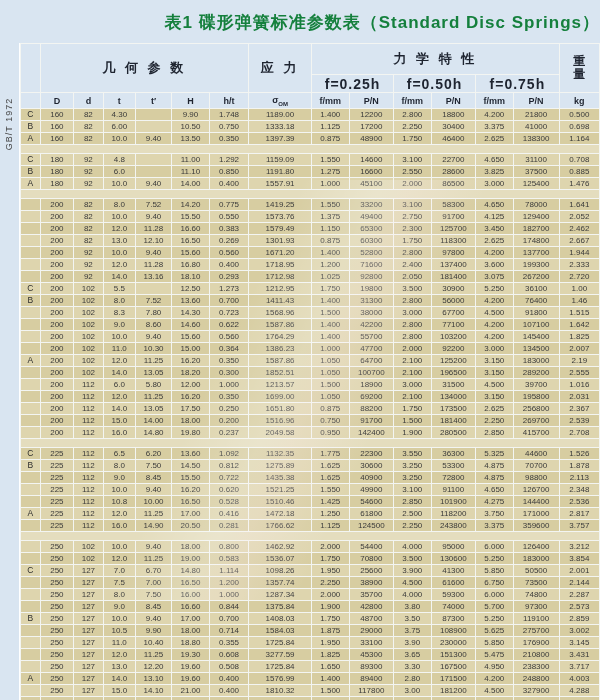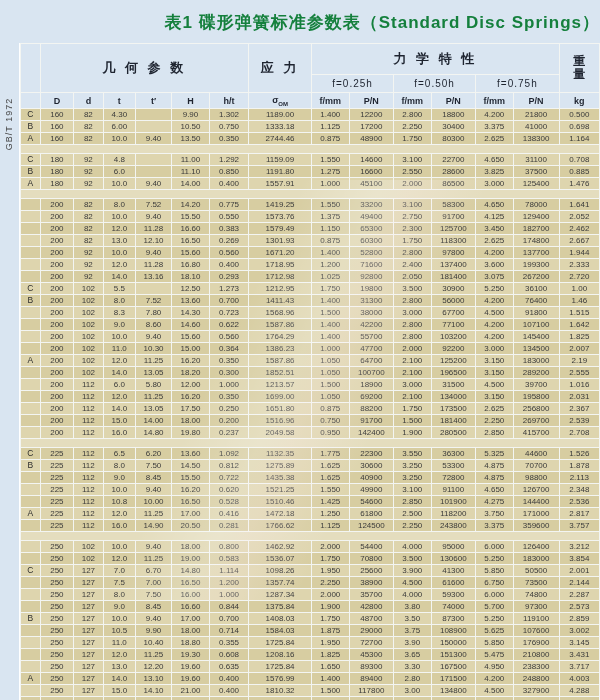--- a/index.html
+++ b/index.html
@@ -39,21 +39,21 @@
     background:#d9e5f1;
   }
   th,td{
     border:1px solid #f3f5f2;
     text-align:center;vertical-align:middle;
     padding:0;overflow:hidden;white-space:nowrap;
   }
   thead th{background:#d9e5f1;font-weight:bold;color:#1e2430;}
   th.group{font-size:13px;letter-spacing:3px;height:30px;}
   th.weight{font-size:12px;letter-spacing:0;white-space:pre-line;line-height:13px;}
-  th.flevel{font-size:10px;font-weight:normal;height:17px;letter-spacing:1px;}
+  th.flevel{font-size:14px;font-weight:bold;height:17px;letter-spacing:1px;}
   th.colhead{font-size:9px;font-weight:bold;height:15px;}
   th.sigma{font-size:9px;}
   th.sigma sub{font-size:6px;}
   tbody td{
     font-size:8px;line-height:11px;height:11px;color:#3a3a3a;
   }
   tr.stripe-a td{background:#d7cda1;}
   tr.stripe-b td{background:#ded5ae;}
   tr.gap td{background:#e4ddbe;height:8px;line-height:8px;}
   td.grade{font-size:8.5px;color:#2e2e2e;}
@@ -130,21 +130,21 @@
       </tr>
     </thead>
     <tbody>
         <tr class="stripe-a">
           <td class="grade">C</td>
           <td class="val">160</td>
           <td class="val">82</td>
           <td class="val">4.30</td>
           <td class="val"></td>
           <td class="val">9.90</td>
-          <td class="val">1.302</td>
+          <td class="val">1.748</td>
           <td class="val">1189.00</td>
           <td class="val">1.400</td>
           <td class="val">12200</td>
           <td class="val">2.800</td>
           <td class="val">18800</td>
           <td class="val">4.200</td>
           <td class="val">21800</td>
           <td class="val">0.500</td>
         </tr>
         <tr class="stripe-b">
@@ -165,25 +165,25 @@
           <td class="val">0.698</td>
         </tr>
         <tr class="stripe-a">
           <td class="grade">A</td>
           <td class="val">160</td>
           <td class="val">82</td>
           <td class="val">10.0</td>
           <td class="val">9.40</td>
           <td class="val">13.50</td>
           <td class="val">0.350</td>
-          <td class="val">2744.46</td>
+          <td class="val">1397.39</td>
           <td class="val">0.875</td>
           <td class="val">48900</td>
           <td class="val">1.750</td>
-          <td class="val">80300</td>
+          <td class="val">46400</td>
           <td class="val">2.625</td>
           <td class="val">138300</td>
           <td class="val">1.164</td>
         </tr>
         <tr class="gap">
           <td colspan="15"></td>
         </tr>
         <tr class="stripe-b">
           <td class="grade">C</td>
           <td class="val">180</td>
@@ -829,65 +829,65 @@
           <td class="val">10.5</td>
           <td class="val">9.90</td>
           <td class="val">18.00</td>
           <td class="val">0.714</td>
           <td class="val">1584.03</td>
           <td class="val">1.875</td>
           <td class="val">29000</td>
           <td class="val">3.75</td>
           <td class="val">108900</td>
           <td class="val">5.625</td>
-          <td class="val">107600</td>
+          <td class="val">275700</td>
           <td class="val">3.002</td>
         </tr>
         <tr class="stripe-b">
           <td class="grade"></td>
           <td class="val">250</td>
           <td class="val">127</td>
           <td class="val">11.0</td>
           <td class="val">10.40</td>
           <td class="val">18.80</td>
           <td class="val">0.355</td>
           <td class="val">1725.84</td>
           <td class="val">1.950</td>
-          <td class="val">72700</td>
+          <td class="val">33100</td>
           <td class="val">3.90</td>
-          <td class="val">150000</td>
+          <td class="val">230000</td>
           <td class="val">5.850</td>
           <td class="val">176900</td>
           <td class="val">3.145</td>
         </tr>
         <tr class="stripe-a">
           <td class="grade"></td>
           <td class="val">250</td>
           <td class="val">127</td>
           <td class="val">12.0</td>
           <td class="val">11.25</td>
           <td class="val">19.30</td>
           <td class="val">0.608</td>
-          <td class="val">1208.16</td>
+          <td class="val">3277.59</td>
           <td class="val">1.825</td>
           <td class="val">45300</td>
           <td class="val">3.65</td>
           <td class="val">151300</td>
           <td class="val">5.475</td>
           <td class="val">210800</td>
           <td class="val">3.431</td>
         </tr>
         <tr class="stripe-b">
           <td class="grade"></td>
           <td class="val">250</td>
           <td class="val">127</td>
           <td class="val">13.0</td>
           <td class="val">12.20</td>
           <td class="val">19.60</td>
-          <td class="val">0.635</td>
+          <td class="val">0.508</td>
           <td class="val">1725.84</td>
           <td class="val">1.650</td>
           <td class="val">89300</td>
           <td class="val">3.30</td>
           <td class="val">167500</td>
           <td class="val">4.950</td>
           <td class="val">238300</td>
           <td class="val">3.717</td>
         </tr>
         <tr class="stripe-a">
@@ -912,21 +912,21 @@
           <td class="val">250</td>
           <td class="val">127</td>
           <td class="val">15.0</td>
           <td class="val">14.10</td>
           <td class="val">21.00</td>
           <td class="val">0.400</td>
           <td class="val">1810.32</td>
           <td class="val">1.500</td>
           <td class="val">117800</td>
           <td class="val">3.00</td>
-          <td class="val">134800</td>
+          <td class="val">181200</td>
           <td class="val">4.500</td>
           <td class="val">327900</td>
           <td class="val">4.288</td>
         </tr>
         <tr class="stripe-a">
           <td class="grade"></td>
           <td class="val">250</td>
           <td class="val">127</td>
           <td class="val">16.0</td>
           <td class="val">14.90</td>

